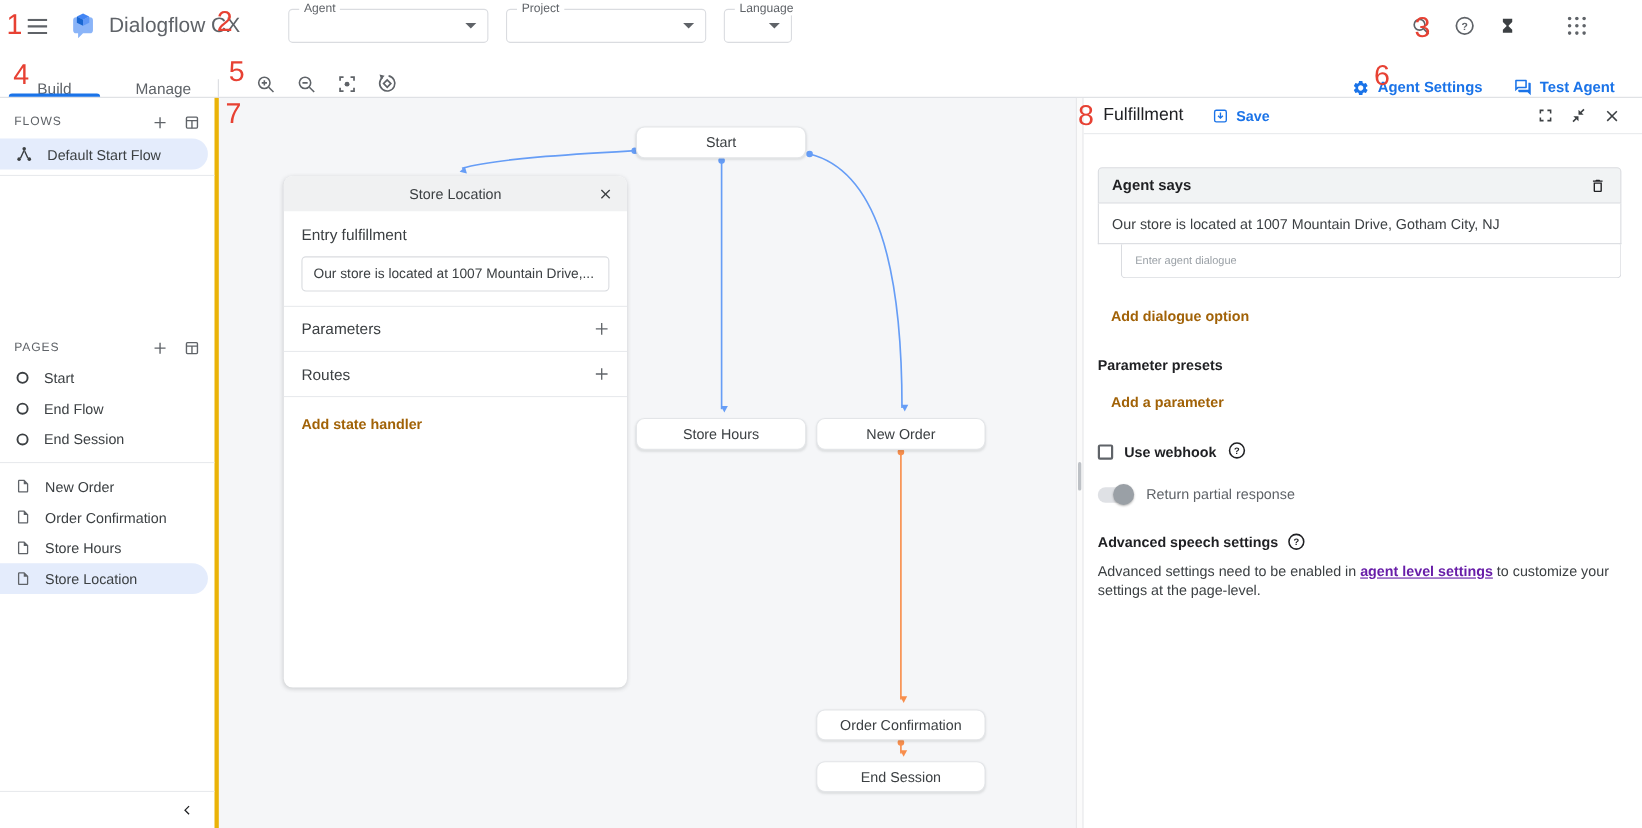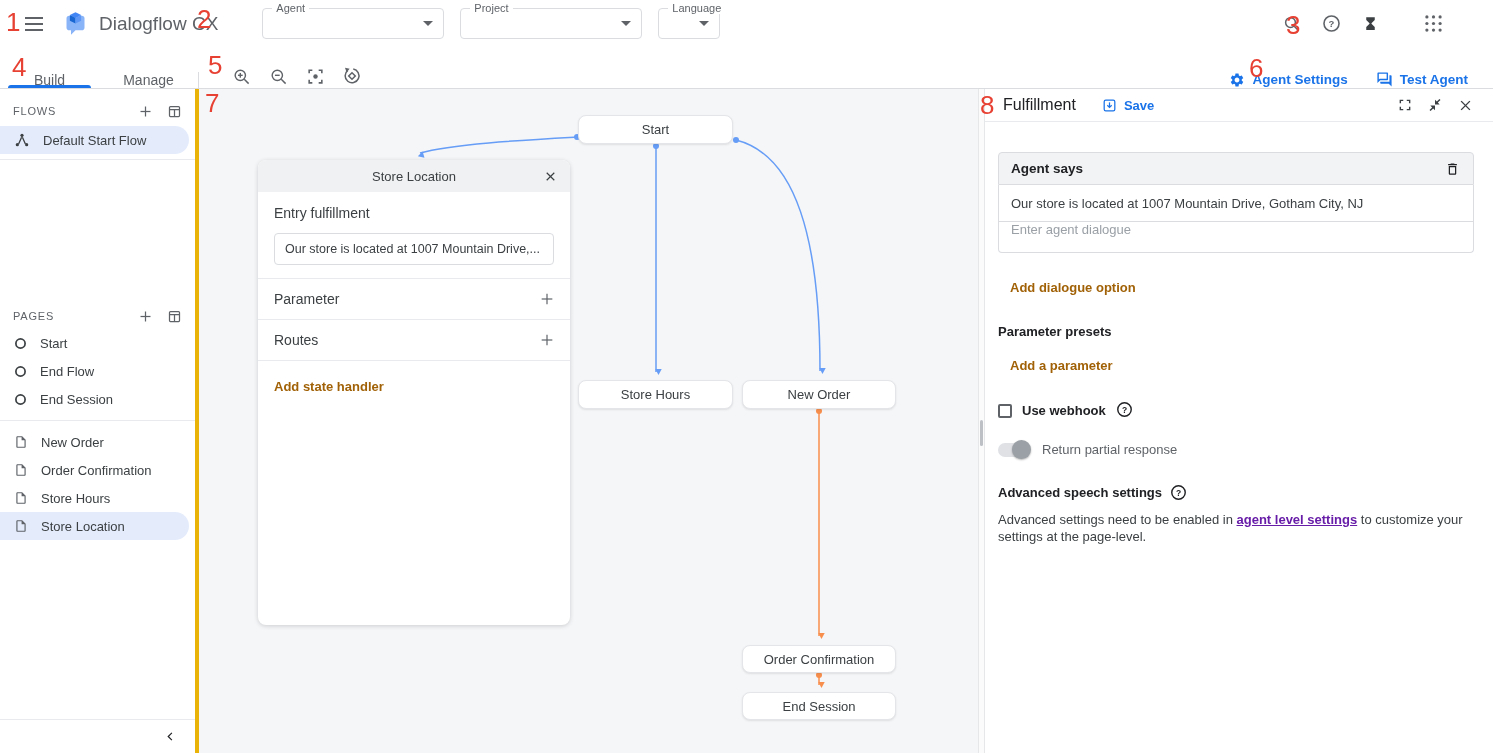--- a/index.html
+++ b/index.html
@@ -74,21 +74,21 @@
   .panel-header-icons { margin-left:auto; display:flex; align-items:center; gap:14px; }
   .panel-body { padding:16px 19px 0 13px; font-size:13px; color:#3c4043; }
   .desc { line-height:1.27; }
   .tlink { color:#1a73e8; text-decoration:underline; font-weight:700; cursor:pointer; }
   .plink { color:#681da8; text-decoration:underline; font-weight:700; cursor:pointer; }
   .says-card { margin-top:14px; border-radius:4px; }
   .says-header { height:33px; background:#f1f3f4; border:1px solid #dadce0; border-radius:4px 4px 0 0;
                  display:flex; align-items:center; padding:0 12px; }
   .says-title { font-weight:700; font-size:13.5px; color:#202124; flex:1; }
   .says-row1 { height:37px; border:1px solid #dadce0; border-top:none; display:flex; align-items:center; padding:0 12px; font-size:13px; cursor:text; }
-  .says-row2 { height:31px; border:1px solid #dadce0; border-top:none; border-radius:0 0 4px 4px; display:flex; align-items:flex-start; padding:0 12px; font-size:13px; color:#9aa0a6; cursor:text; }
+  .says-row2 { height:31px; border:1px solid #dadce0; border-top:none; border-radius:0 0 4px 4px; display:flex; align-items:center; padding:0 12px; font-size:10px; color:#9aa0a6; cursor:text;margin-left:21px; }
   .mt-link1 { margin:27px 0 0 12px; }
   .bold-label { font-weight:700; font-size:13px; color:#202124; }
   .presets { margin-top:29px; }
   .mt-link2 { margin:19px 0 0 12px; }
   .check-row { margin-top:28px; display:flex; align-items:flex-end; gap:10px; }
   .checkbox { width:14px; height:14px; border:2px solid #5f6368; border-radius:2px; cursor:pointer; }
   .toggle-row { margin-top:24px; display:flex; align-items:center; gap:13px; }
   .toggle { width:31px; height:14px; background:#dfe1e5; border-radius:7px; position:relative; cursor:pointer; }
   .toggle .knob { position:absolute; right:-2px; top:-3px; width:19px; height:19px; border-radius:50%; background:#9aa0a6; box-shadow:0 1px 2px rgba(0,0,0,.3); }
   .toggle-label { font-size:13px; color:#5f6368; }
@@ -388,21 +388,21 @@
               <line x1="5" y1="5" x2="19" y2="19"></line>
               <line x1="19" y1="5" x2="5" y2="19"></line>
             </svg>
         </span>
       </div>
       <div class="np-label">Entry fulfillment</div>
       <div class="np-input">
         <span>Our store is located at 1007 Mountain Drive,...</span>
       </div>
       <div class="np-row">
-        <span class="np-row-label">Parameter</span>
+        <span class="np-row-label">Parameters</span>
         <span class="icon-btn" style="width:18px;height:18px">
           <svg width="16" height="16" viewBox="0 0 24 24" stroke="#5f6368" stroke-width="1.8" fill="none">
               <line x1="12" y1="4" x2="12" y2="20"></line>
               <line x1="4" y1="12" x2="20" y2="12"></line>
             </svg>
         </span>
       </div>
       <div class="np-row">
         <span class="np-row-label">Routes</span>
         <span class="icon-btn" style="width:18px;height:18px">

